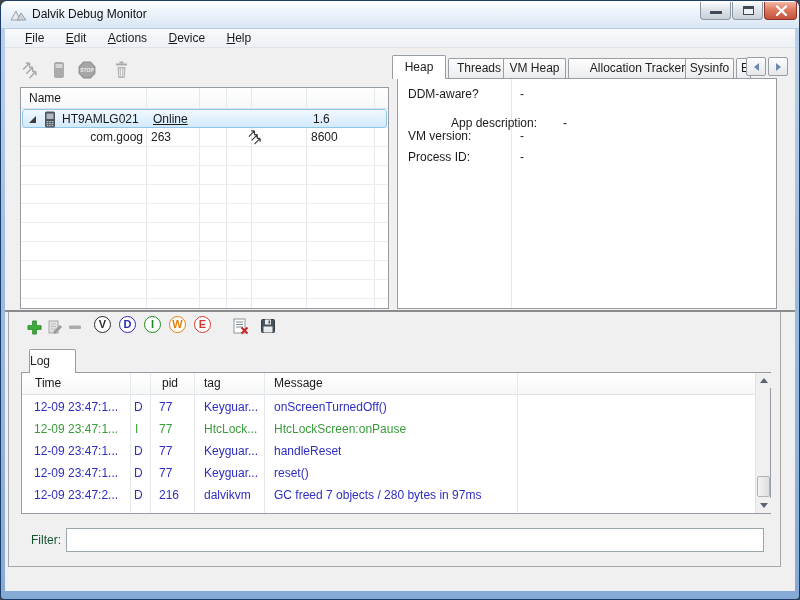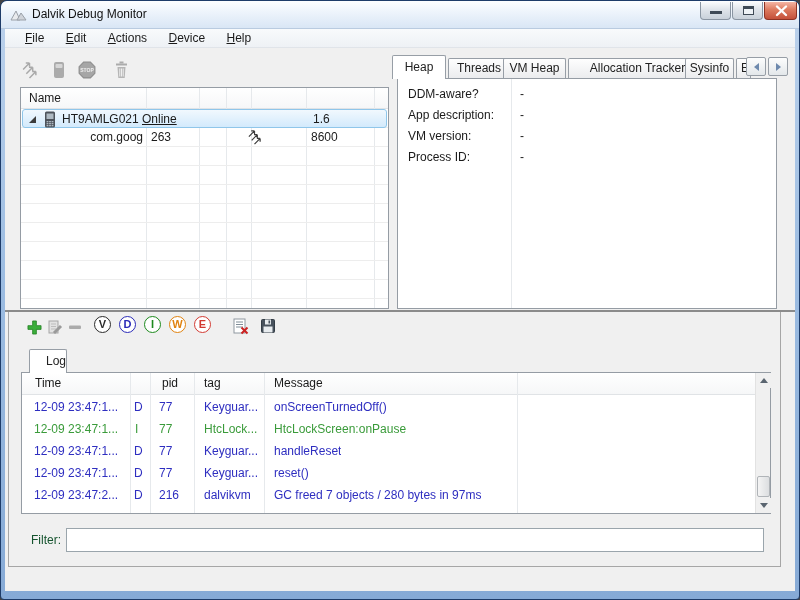--- a/index.html
+++ b/index.html
@@ -64,22 +64,22 @@
   .arr-r { width:0;height:0;border-top:4px solid transparent;border-bottom:4px solid transparent;border-left:5px solid #6d89ad; }
 
   
   .sash { position:absolute; left:0; right:0; top:281px; height:2px; background:#8b8b8b; cursor:row-resize; }
   .bottom-comp { position:absolute; left:3px; top:283px; width:773px; height:255px;
     background:#f0f0f0; border:1px solid #a6a6a6; border-top:none; }
 
   .circle-letter { position:absolute; width:17px; height:17px; border-radius:50%; text-align:center;
     line-height:15px; font-weight:bold; font-size:11px; background:#fff; cursor:pointer; }
 
-  .log-tab { position:absolute; left:20px; top:37px; width:38px; height:24px; border:1px solid #979ea6; border-bottom:none;
-    border-radius:2px 2px 0 0; background:#fff; z-index:3; line-height:23px; text-align:right; color:#222; }
+  .log-tab { position:absolute; left:20px; top:37px; width:47px; height:24px; border:1px solid #979ea6; border-bottom:none;
+    border-radius:2px 2px 0 0; background:#fff; z-index:3; line-height:23px; text-align:left; color:#222; }
   .log-table { left:12px; top:60px; width:750px; height:142px; }
   .log-hcell { position:absolute; top:0; height:21px; line-height:21px; color:#1a1a1a; }
   .log-row { position:absolute; left:0; right:16px; height:22px; line-height:22px; cursor:default; }
 
   
   .vscroll { position:absolute; right:0; top:0; bottom:0; width:15px; background:#f0f0f0; border-left:1px solid #e2e2e2; }
   .sb-btn { position:absolute; left:0; width:15px; height:15px; background:#f0f0f0; display:flex; align-items:center; justify-content:center; cursor:pointer; }
   .sb-up { top:0; } .sb-down { bottom:0; }
   .tri-up { width:0;height:0;border-left:4px solid transparent;border-right:4px solid transparent;border-bottom:5px solid #5a6570; }
   .tri-down { width:0;height:0;border-left:4px solid transparent;border-right:4px solid transparent;border-top:5px solid #5a6570; }
@@ -186,21 +186,21 @@
               <rect x="7.6" y="10" width="1.8" height="1.3"></rect>
               <rect x="2.6" y="12" width="1.8" height="1.3"></rect>
               <rect x="5.1" y="12" width="1.8" height="1.3"></rect>
               <rect x="7.6" y="12" width="1.8" height="1.3"></rect>
               <rect x="2.6" y="14" width="1.8" height="1.3"></rect>
               <rect x="5.1" y="14" width="1.8" height="1.3"></rect>
               <rect x="7.6" y="14" width="1.8" height="1.3"></rect>
             </g>
         </svg>
         <span class="cell" style="left:39px;">HT9AMLG021</span>
-        <span class="cell" style="left:119px;text-decoration:underline;">Online</span>
+        <span class="cell" style="left:130px;text-decoration:underline;">Online</span>
         <span class="cell" style="left:290px;">1.6</span>
       </div>
 
       <div class="dev-row" style="top:40px;">
         <span class="cell" style="left:0;width:122px;text-align:right;">com.goog</span>
         <span class="cell" style="left:130px;">263</span>
         <svg style="position:absolute;left:226px;top:2px;" width="15" height="15" viewBox="0 0 16 16">
           <g stroke="#3c3c3c" stroke-width="1.3" fill="none">
             <path d="M2 7 L8 1 M8 1 H4.5 M8 1 V4.5"></path>
               <path d="M5 11 L11 5 M11 5 H7.5 M11 5 V8.5"></path>
@@ -223,21 +223,21 @@
     <div class="tab-scroll" style="left:763px;">
         <span class="arr-r"></span>
       </div>
 
     <div class="info-panel">
       <div class="info-sep"></div>
       <div class="info-row" style="top:5px;">
         <span class="cell" style="left:10px;">DDM-aware?</span>
         <span class="cell" style="left:122px;">-</span>
       </div>
-      <div class="info-row" style="top:26px;">
+      <div class="info-row" style="top:34px;margin-left:43px;">
         <span class="cell" style="left:10px;">App description:</span>
         <span class="cell" style="left:122px;">-</span>
       </div>
       <div class="info-row" style="top:47px;">
         <span class="cell" style="left:10px;">VM version:</span>
         <span class="cell" style="left:122px;">-</span>
       </div>
       <div class="info-row" style="top:68px;">
         <span class="cell" style="left:10px;">Process ID:</span>
         <span class="cell" style="left:122px;">-</span>

